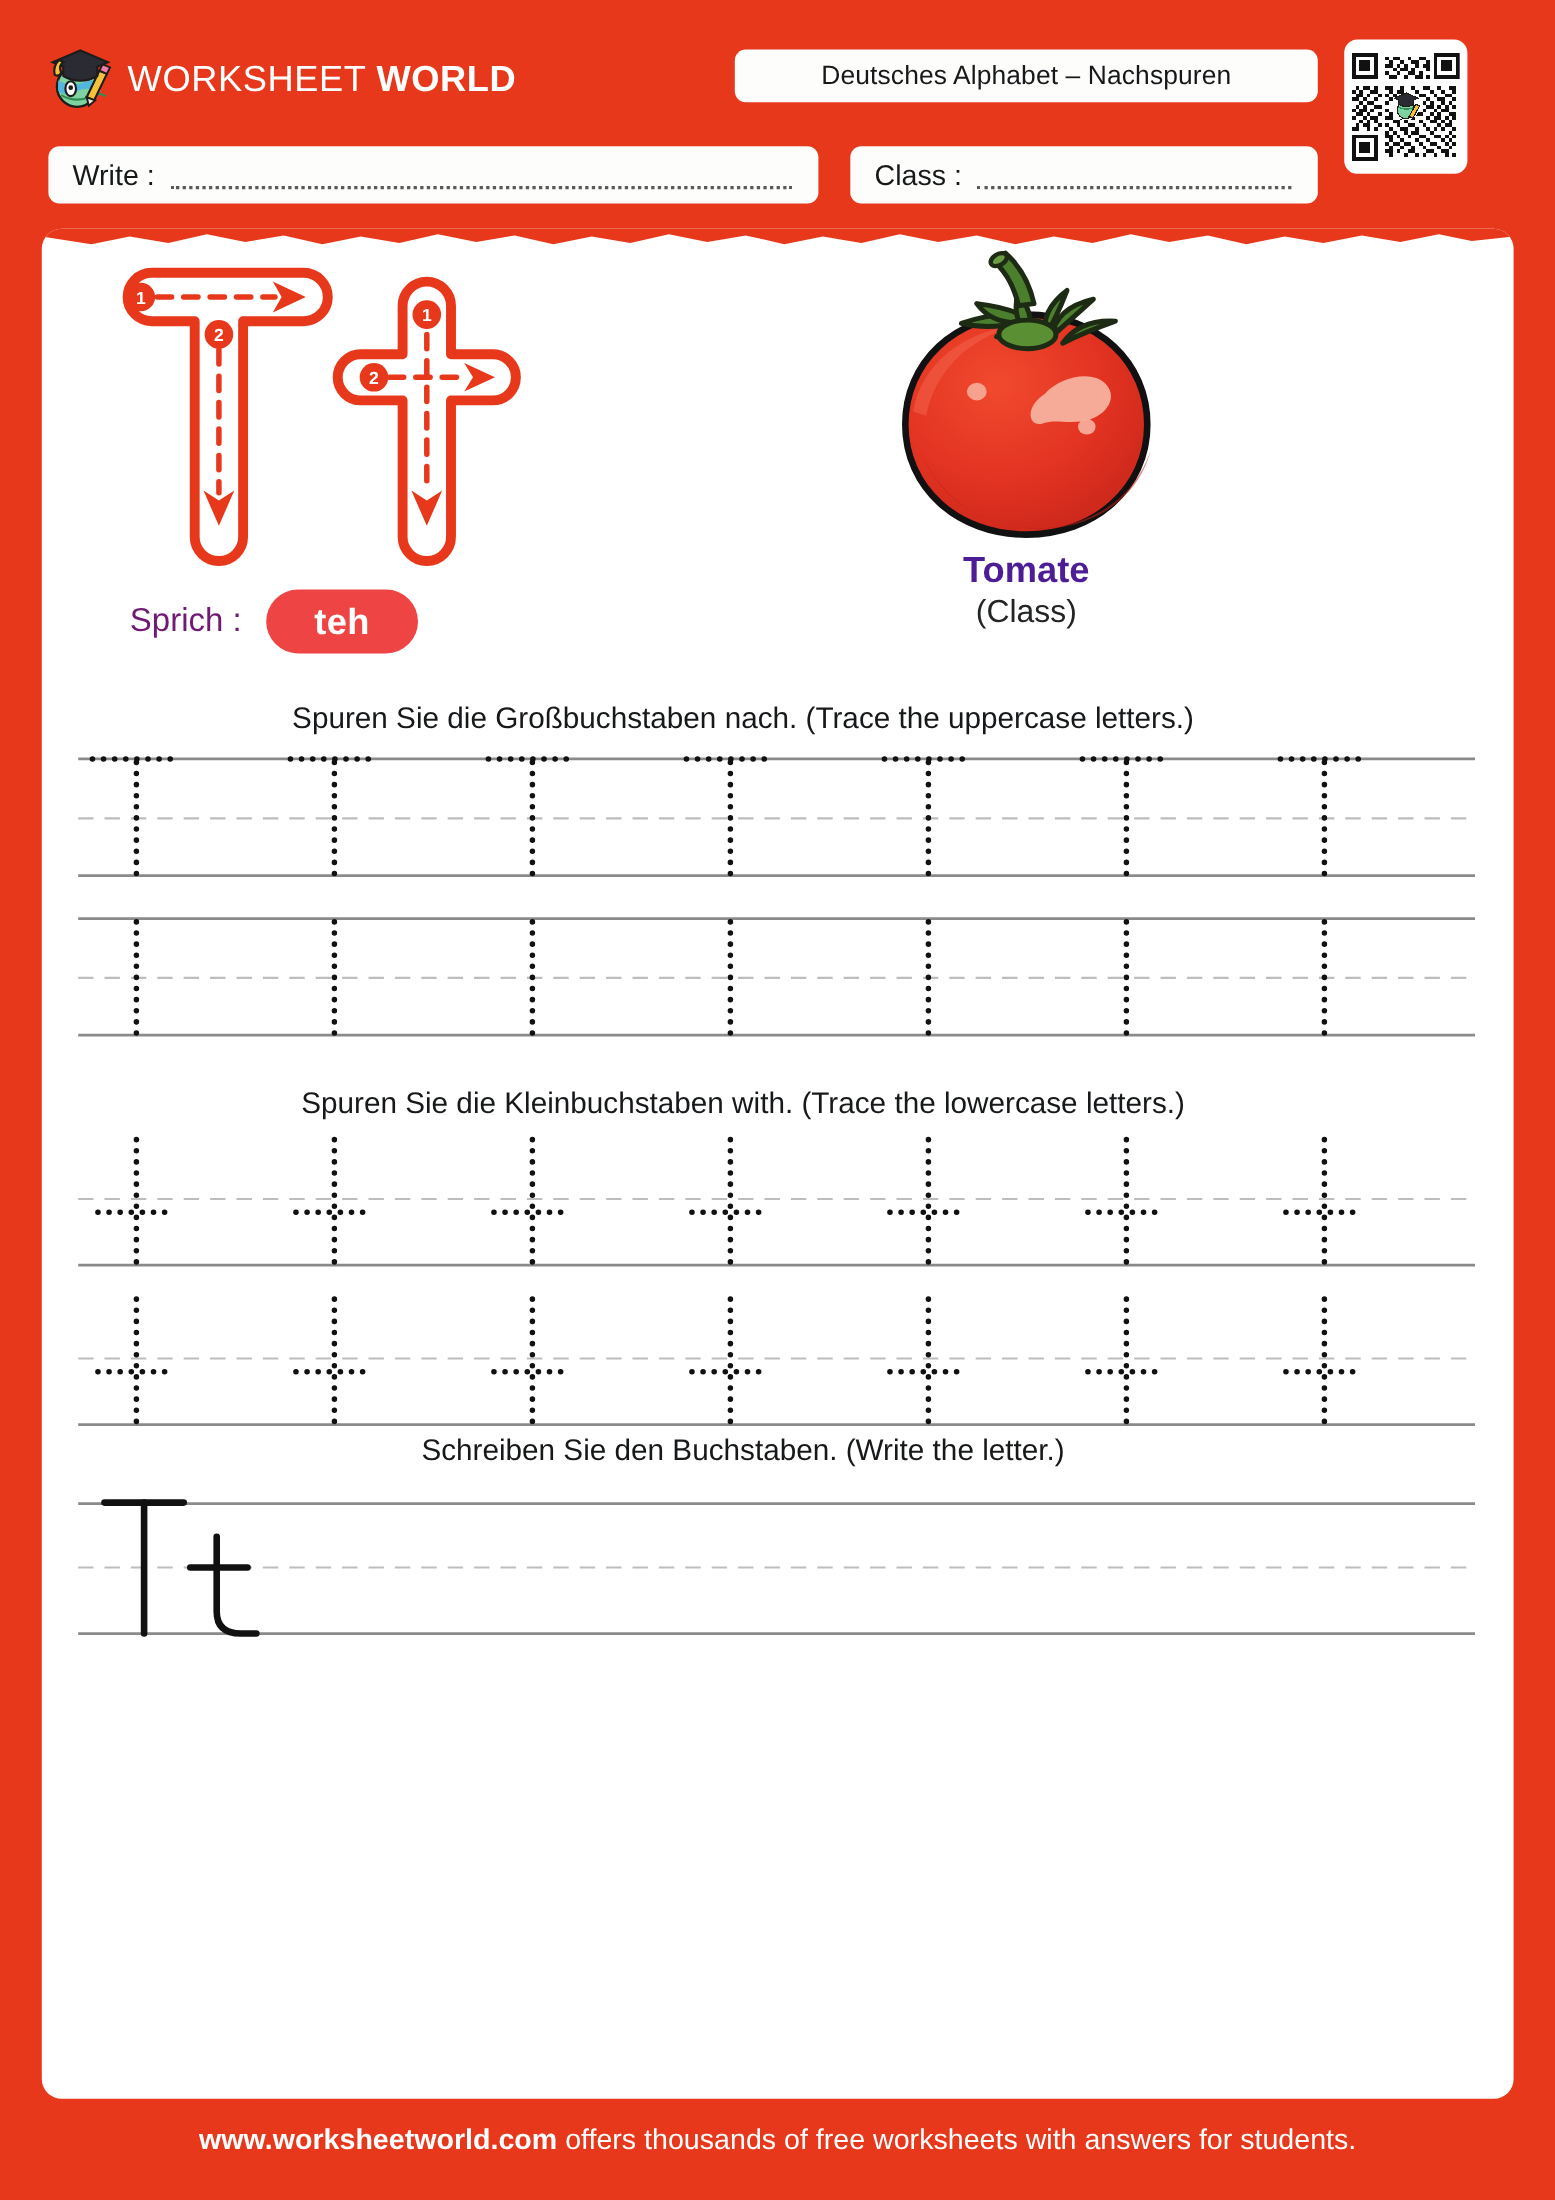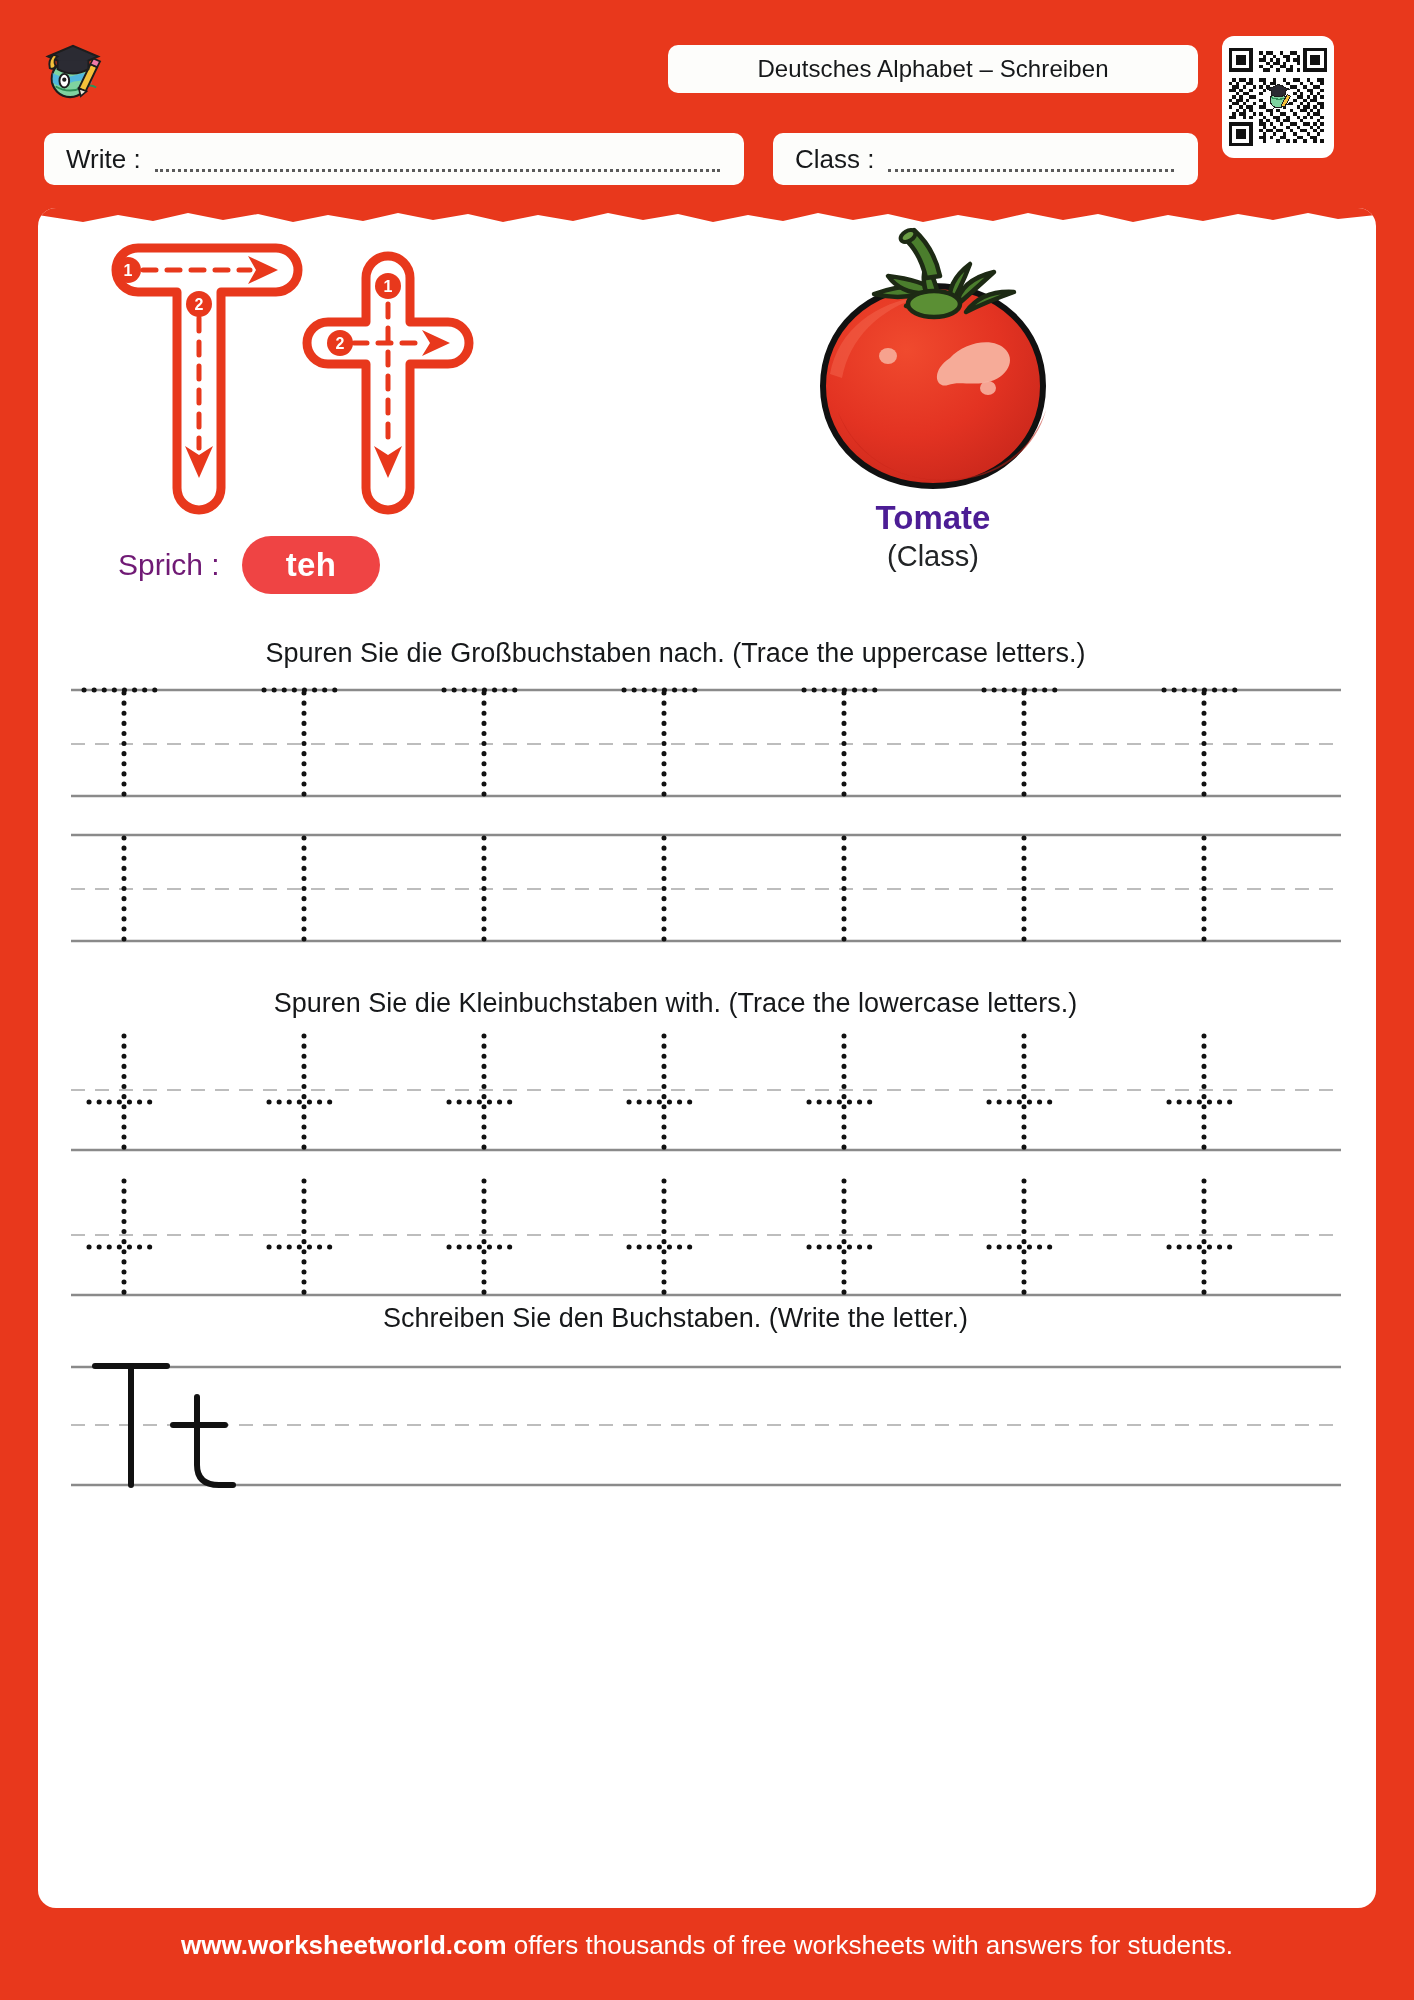--- a/index.html
+++ b/index.html
@@ -117,24 +117,28 @@
           <ellipse cx="21" cy="42" rx="5" ry="7" fill="#ffffff" stroke="#1d1d1d" stroke-width="2"></ellipse>
           <circle cx="21" cy="41" r="2.2" fill="#1d1d1d"></circle>
           <path d="M36 50 l12 -25 l7 3 l-12 25 z" fill="#f5c13a" stroke="#1d1d1d" stroke-width="2"></path>
           <path d="M36 50 l2 8 l6 -5 z" fill="#f0eadb" stroke="#1d1d1d" stroke-width="1.8"></path>
           <path d="M48 25 l7 3 l3 -6 l-7 -3 z" fill="#f07ba8" stroke="#1d1d1d" stroke-width="1.8"></path>
           <path d="M4 17 L30 6 L56 17 L30 28 Z" fill="#2b2b33" stroke="#1d1d1d" stroke-width="2"></path>
           <path d="M14 21 l0 9 q16 9 32 0 l0 -9" fill="#2b2b33" stroke="#1d1d1d" stroke-width="2"></path>
           <path d="M10 15 q-6 6 -4 14 q4 2 6 -2 q-3 -7 2 -10 z" fill="#f5c13a" stroke="#1d1d1d" stroke-width="2"></path>
         </svg>
       </span>
+      <span class="logo-text">
+        <span class="light">WORKSHEET</span>
+        <span class="bold">WORLD</span>
+      </span>
     </div>
 
     <div class="title-pill">
-      <span>Deutsches Alphabet – Schreiben</span>
+      <span>Deutsches Alphabet – Nachspuren</span>
     </div>
 
     <div class="qr-box">
       <svg viewBox="0 0 29 29" shape-rendering="crispEdges">
         <rect width="29" height="29" fill="#ffffff"></rect>
         <g fill="#111111">
           <rect x="0" y="0" width="7" height="7"></rect>
             <rect x="1" y="1" width="5" height="5" fill="#fff"></rect>
             <rect x="2" y="2" width="3" height="3"></rect>
           <rect x="22" y="0" width="7" height="7"></rect>

